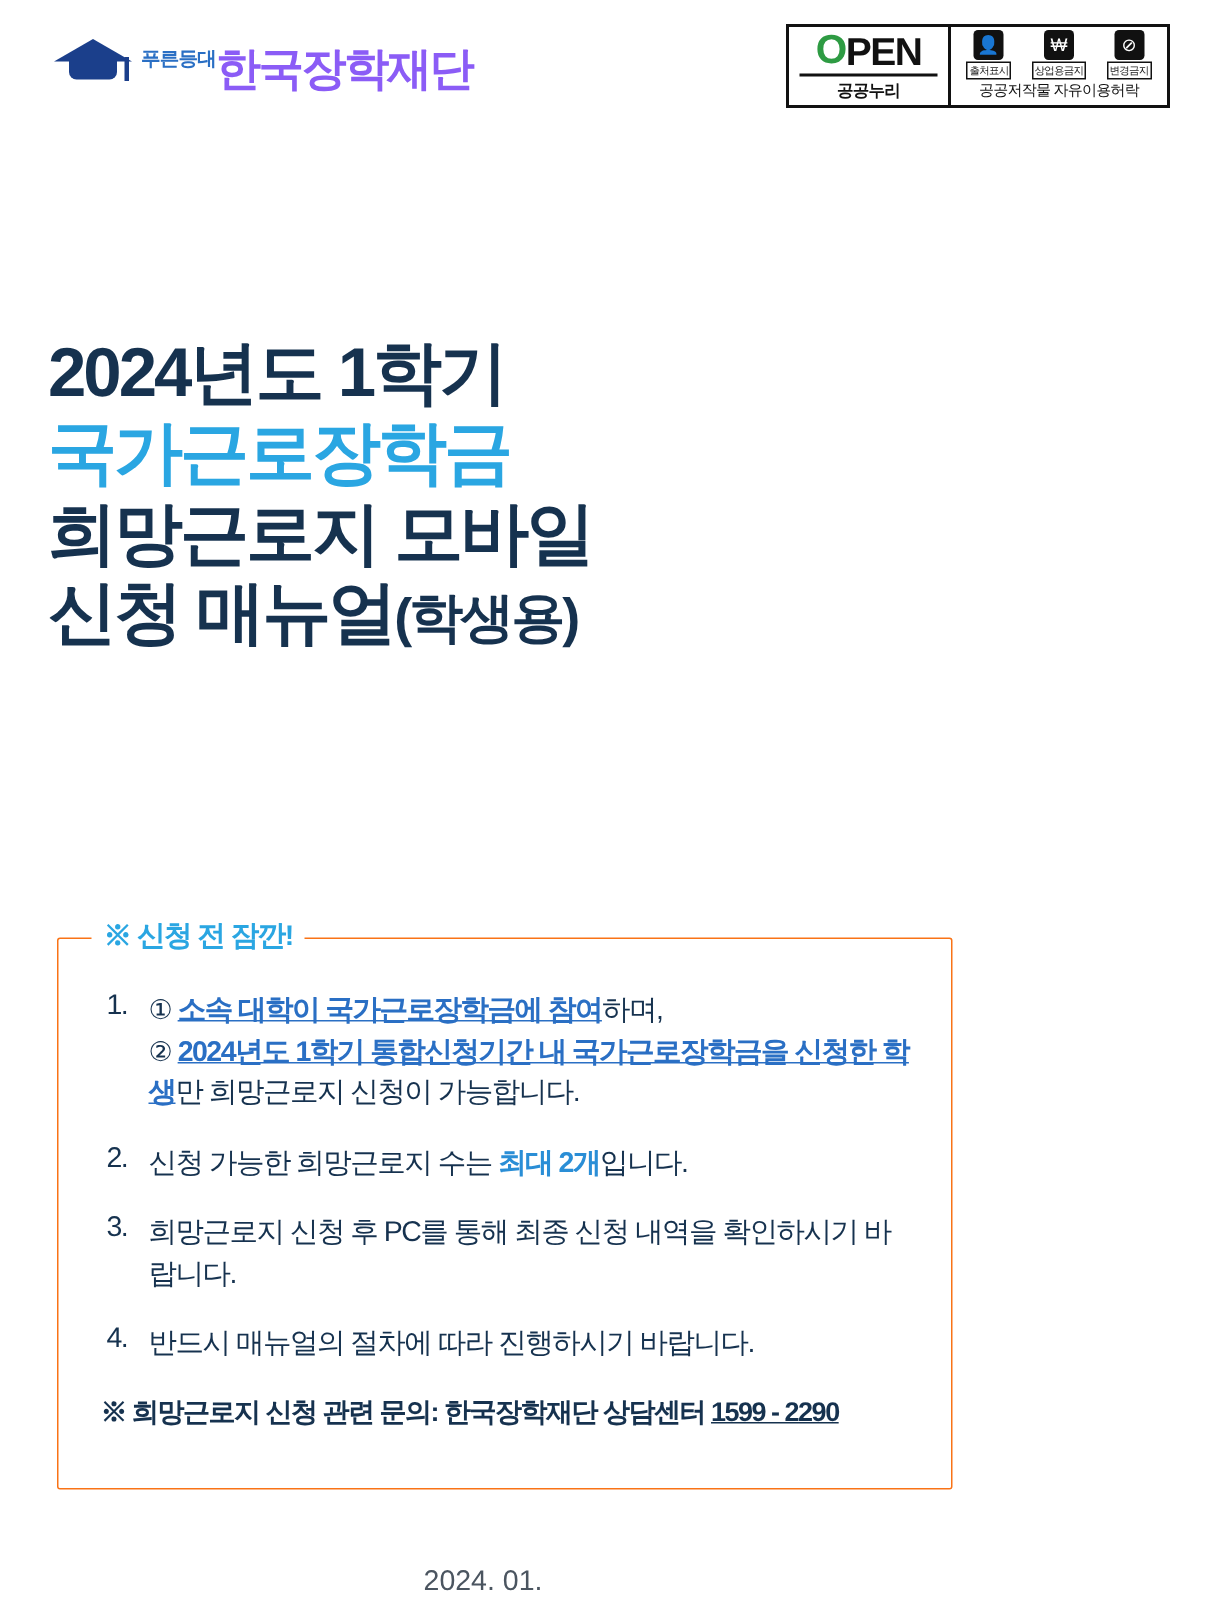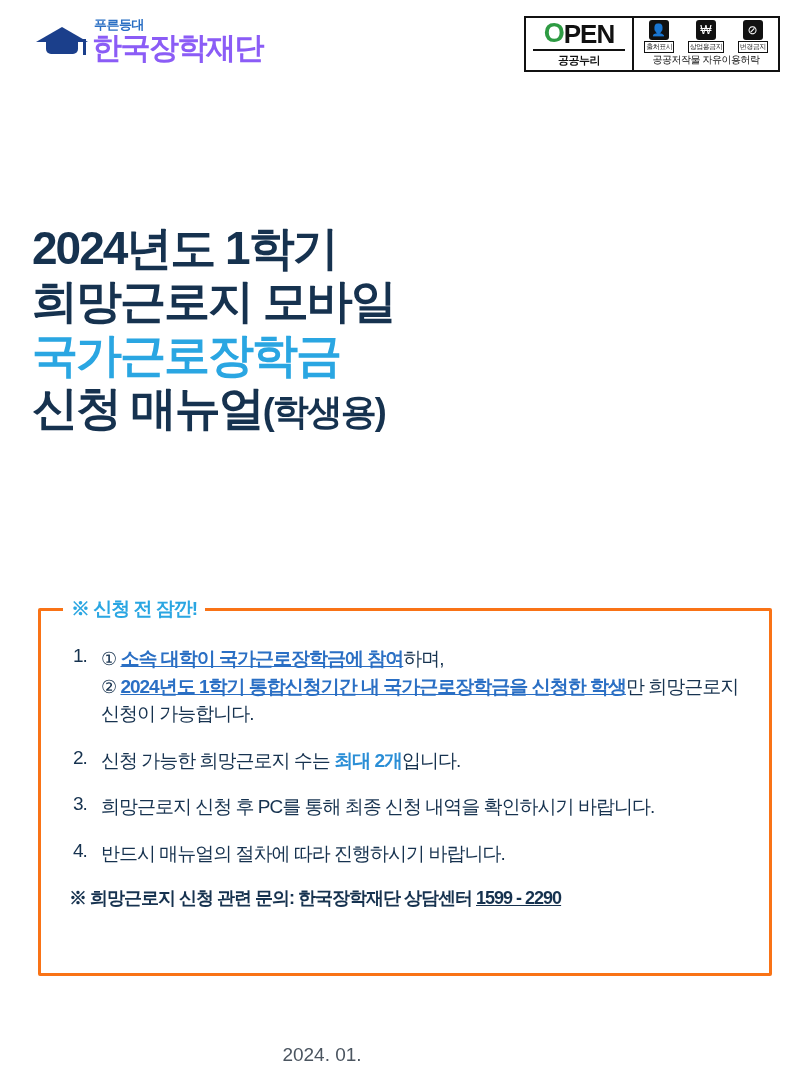--- a/index.html
+++ b/index.html
@@ -60,21 +60,21 @@
   .cap-tassel {
     position: absolute;
     right: 2px;
     top: 20px;
     width: 3px;
     height: 16px;
     background: #1b3f8b;
   }
   .logo-text-wrap {
     display: flex;
-    flex-direction: column;
+    flex-direction: row;
     justify-content: flex-end;
     line-height: 1;
   }
   .logo-sub {
     font-size: 13px;
     color: #2a6fc4;
     font-weight: bold;
     letter-spacing: -0.5px;
     margin-bottom: 2px;
     margin-left: 2px;
@@ -199,24 +199,24 @@
     color: #2aa6e2;
   }
   .title-line .small {
     font-size: 36px;
   }
 
   
   .notice {
     position: absolute;
     left: 38px;
-    top: 608px;
-    width: 734px;
+    top: 625px;
+    width: 597px;
     height: 368px;
-    border: 3px solid #f97316;
+    border: 1px solid #f97316;
     border-radius: 2px;
     box-sizing: border-box;
   }
   .notice-legend {
     position: absolute;
     left: 22px;
     top: -15px;
     background: #ffffff;
     padding: 0 8px;
     font-size: 19px;
@@ -336,22 +336,22 @@
           <div class="cap">변경금지</div>
         </div>
       </div>
       <div class="kogl-note">공공저작물 자유이용허락</div>
     </div>
   </div>
 </div>
 
 <div class="title-block">
   <div class="title-line">2024년도 1학기</div>
+  <div class="title-line accent">국가근로장학금</div>
   <div class="title-line">희망근로지 모바일</div>
-  <div class="title-line accent">국가근로장학금</div>
   <div class="title-line">
     <span>신청 매뉴얼</span><span class="small">(학생용)</span>
   </div>
 </div>
 
 <div class="notice">
   <div class="notice-legend">※ 신청 전 잠깐!</div>
 
   <div class="notice-inner">
     <ol class="notice-list">

